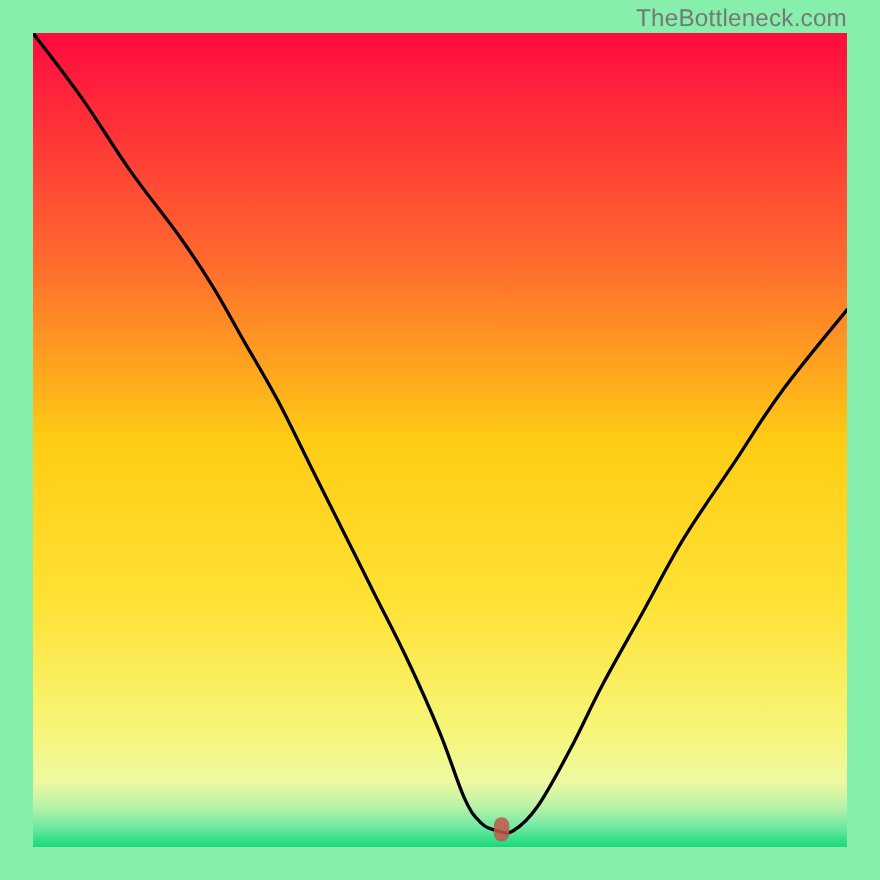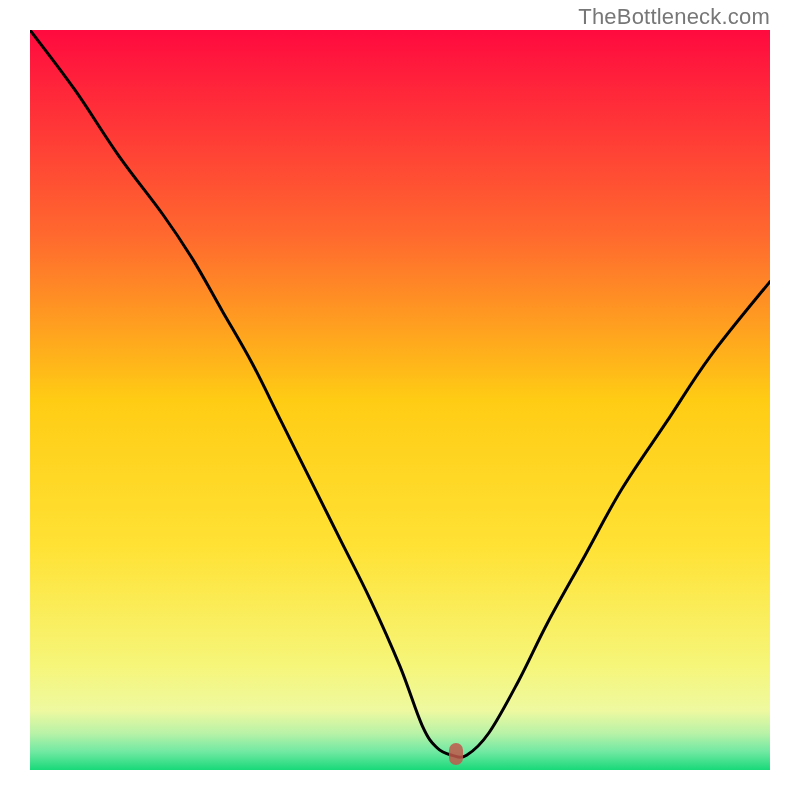--- a/index.html
+++ b/index.html
@@ -10,21 +10,21 @@
     background: #000;
     overflow: hidden;
     font-family: Arial, Helvetica, sans-serif;
   }
   .frame {
     position: absolute;
     left: 0;
     top: 0;
     width: 800px;
     height: 800px;
-    background: #ffffff;
+    background: #86efac;
   }
   .plot-area {
     position: absolute;
     left: 30px;
     top: 30px;
     width: 740px;
     height: 740px;
     overflow: hidden;
   }
   .gradient {

